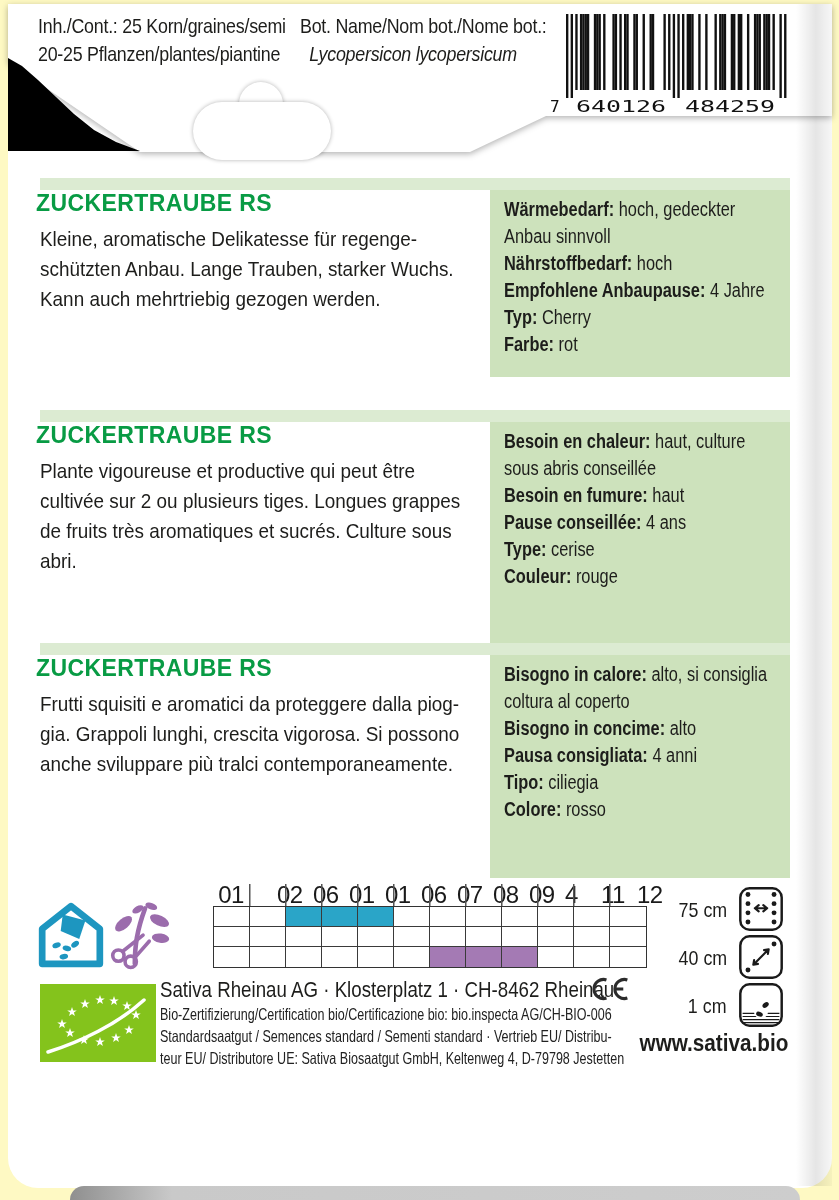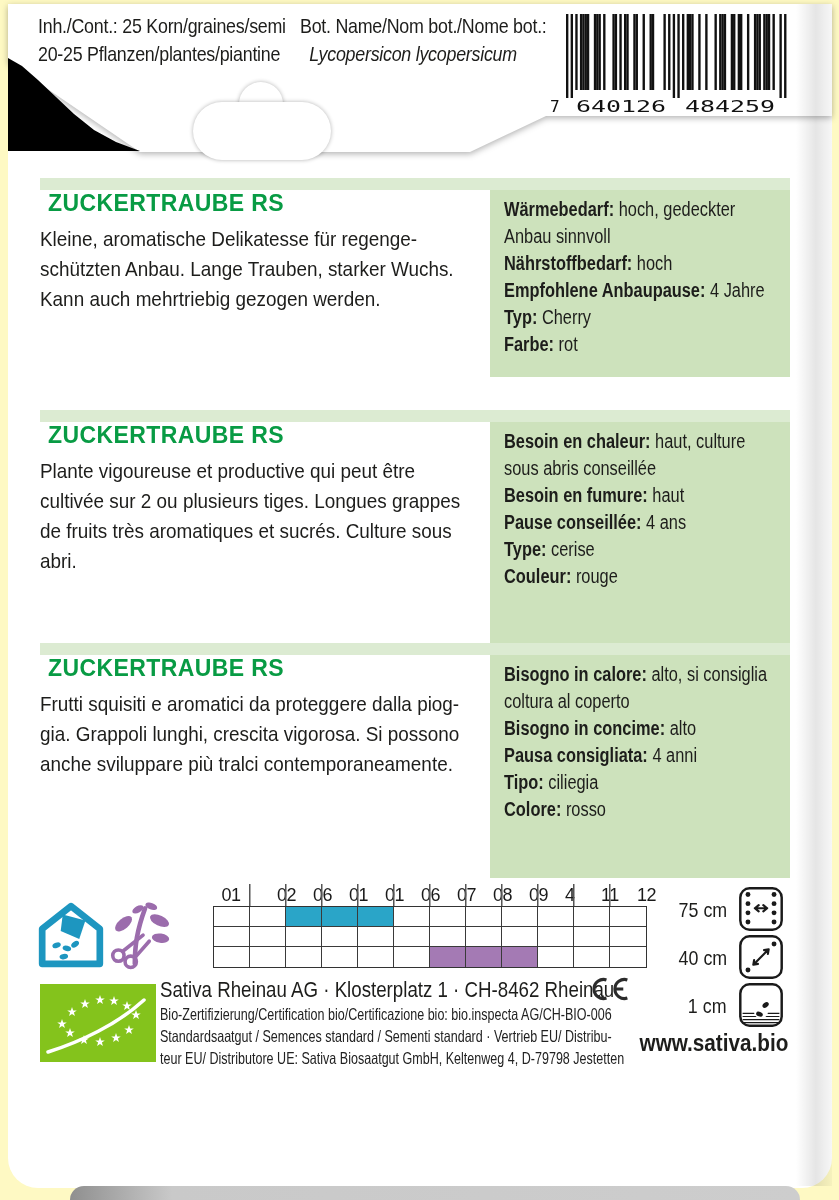--- a/index.html
+++ b/index.html
@@ -22,34 +22,34 @@
   .bottom-bar{position:absolute;left:70px;top:1186px;width:730px;height:14px;
               border-radius:16px 16px 0 0;
               background:linear-gradient(to right,#8f8f8f 0%,#c9c9c9 14%,#cdcdcd 100%);}
   
   .hdr-line{position:absolute;white-space:nowrap;font-size:21px;letter-spacing:-0.3px;
             transform:scaleX(0.85);transform-origin:0 0;}
   .hdr-bot{width:266px;text-align:center;}
   
   .strip{position:absolute;left:40px;width:750px;height:12px;background:#dcebd2;}
   .gbox{position:absolute;left:490px;width:300px;background:#cde2bc;}
-  .title{position:absolute;left:48px;font-size:23px;font-weight:bold;color:#089b44;
+  .title{position:absolute;left:36px;font-size:23px;font-weight:bold;color:#089b44;
          letter-spacing:0.4px;white-space:nowrap;}
   .body-lines{position:absolute;left:40px;font-size:21px;line-height:30px;
               transform:scaleX(0.90);transform-origin:0 0;}
   .body-lines div{white-space:nowrap;}
   .info{position:absolute;left:504px;font-size:19.5px;line-height:27px;width:330px;
         transform:scaleX(0.84);transform-origin:0 0;}
   .info .l1{white-space:nowrap;}
   .s1 .strip{top:178px}.s1 .gbox{top:190px;height:187px}.s1 .title{top:190px}.s1 .body-lines{top:224px}.s1 .info{top:196px}
   .s2 .strip{top:410px}.s2 .gbox{top:422px;height:221px}.s2 .title{top:422px}.s2 .body-lines{top:456px}.s2 .info{top:428px}
   .s3 .strip{top:643px}.s3 .gbox{top:655px;height:223px}.s3 .title{top:655px}.s3 .body-lines{top:689px}.s3 .info{top:661px}
   
   .cal-header{position:absolute;left:213px;top:884px;display:flex;}
-  .cal-h{width:36px;height:22px;line-height:22px;text-align:center;font-size:18px;
+  .cal-h{width:36px;height:22px;line-height:22px;text-align:center;font-size:24px;
          letter-spacing:-0.5px;color:#1a1a1a;box-sizing:border-box;}
   .cal-h.sep{box-shadow:inset 1.5px 0 0 #555;padding-left:28px;}
   .cal-grid{position:absolute;left:213px;top:906px;width:432px;height:60px;
             border:1.6px solid #333;box-sizing:content-box;}
   .cal-bar{position:absolute;height:20px;}
   .cal-cell{position:absolute;width:36px;height:20px;box-sizing:border-box;}
   
   .addr{position:absolute;left:160px;top:977px;font-size:22px;white-space:nowrap;
         transform:scaleX(0.85);transform-origin:0 0;}
   .small-print{position:absolute;left:160px;font-size:16.5px;line-height:22px;white-space:nowrap;

